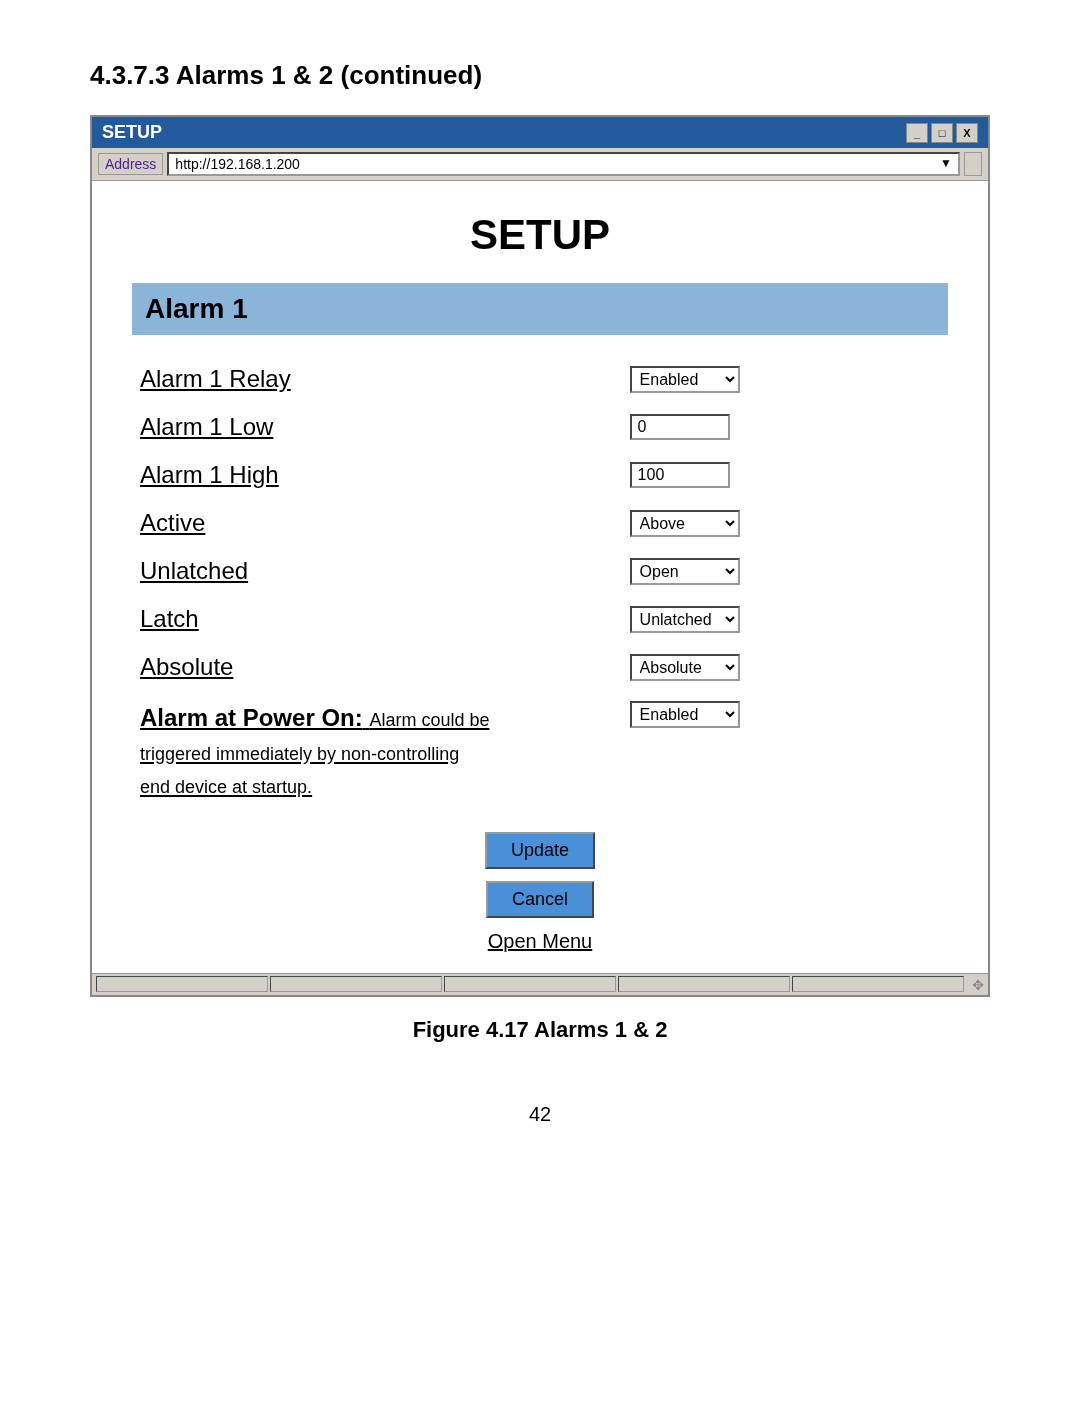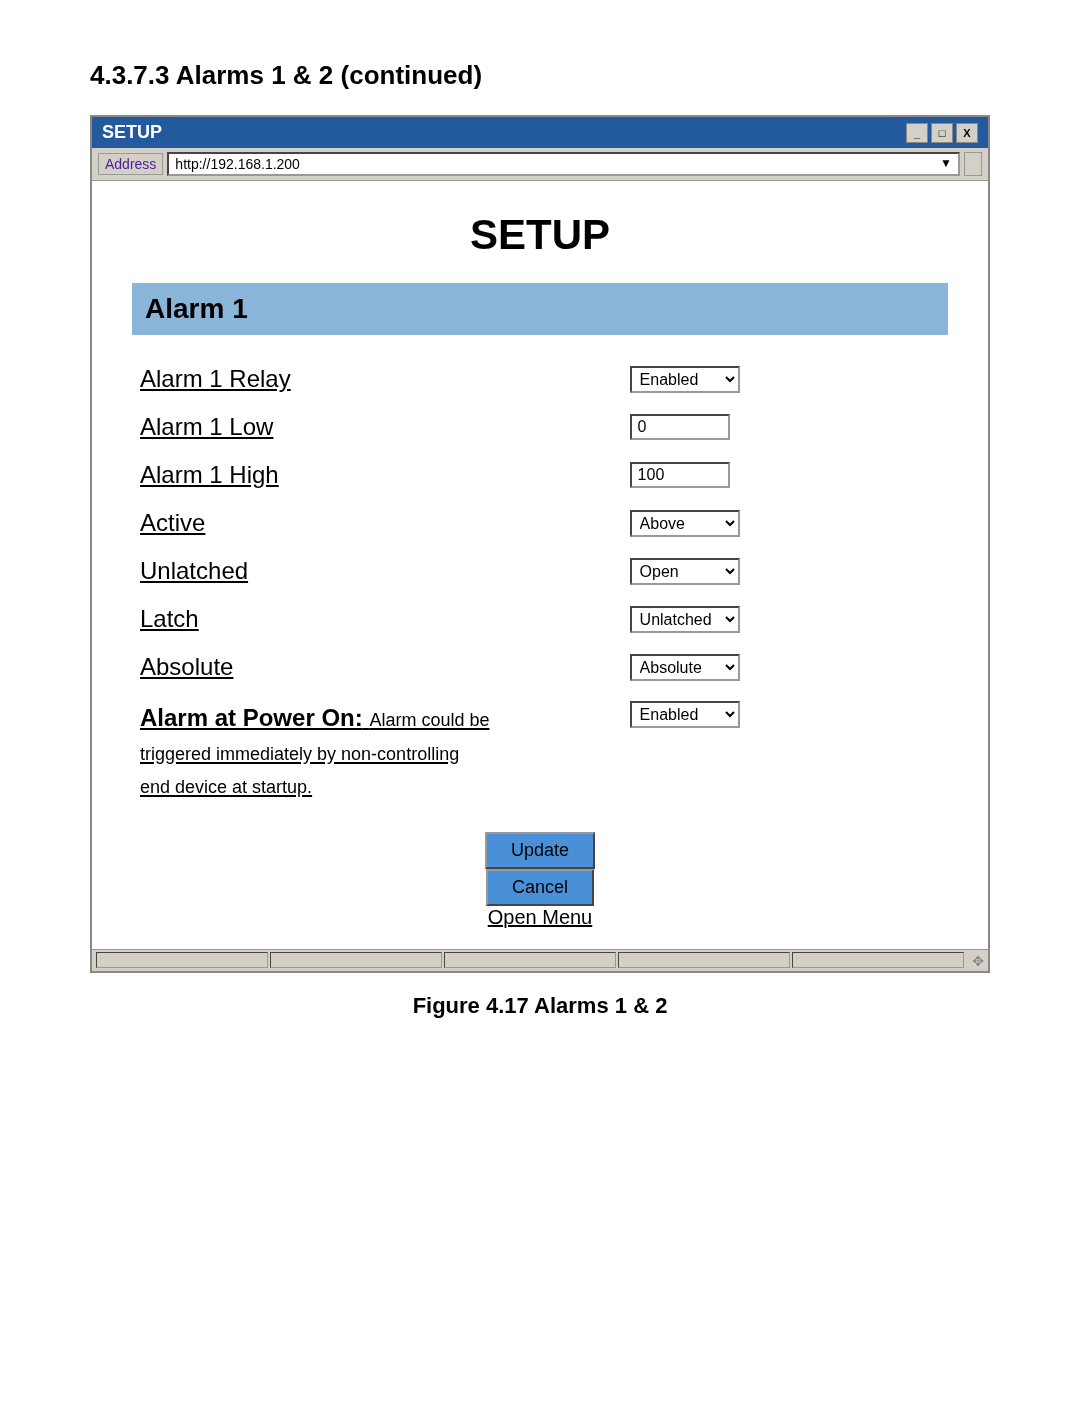--- a/index.html
+++ b/index.html
@@ -178,20 +178,21 @@
 
     .alarm-power-desc {
       font-size: 18px;
       color: #000;
     }
 
     .buttons-row {
       display: flex;
       flex-direction: column;
       align-items: center;
+      gap: 12px;
       margin-top: 20px;
     }
 
     .btn-update, .btn-cancel {
       font-size: 18px;
       padding: 6px 24px;
       background: #4a90d9;
       border: 2px outset #999;
       color: #000;
       cursor: pointer;
@@ -382,14 +383,15 @@
       <div class="status-segment"></div>
       <div class="status-segment"></div>
       <div class="status-segment"></div>
       <div class="status-resize">✥</div>
     </div>
 
   </div>
 
   <div class="figure-caption">Figure 4.17  Alarms 1 &amp; 2</div>
 
+  <div class="page-number">42</div>
 
 </div>
 
 </body></html>

